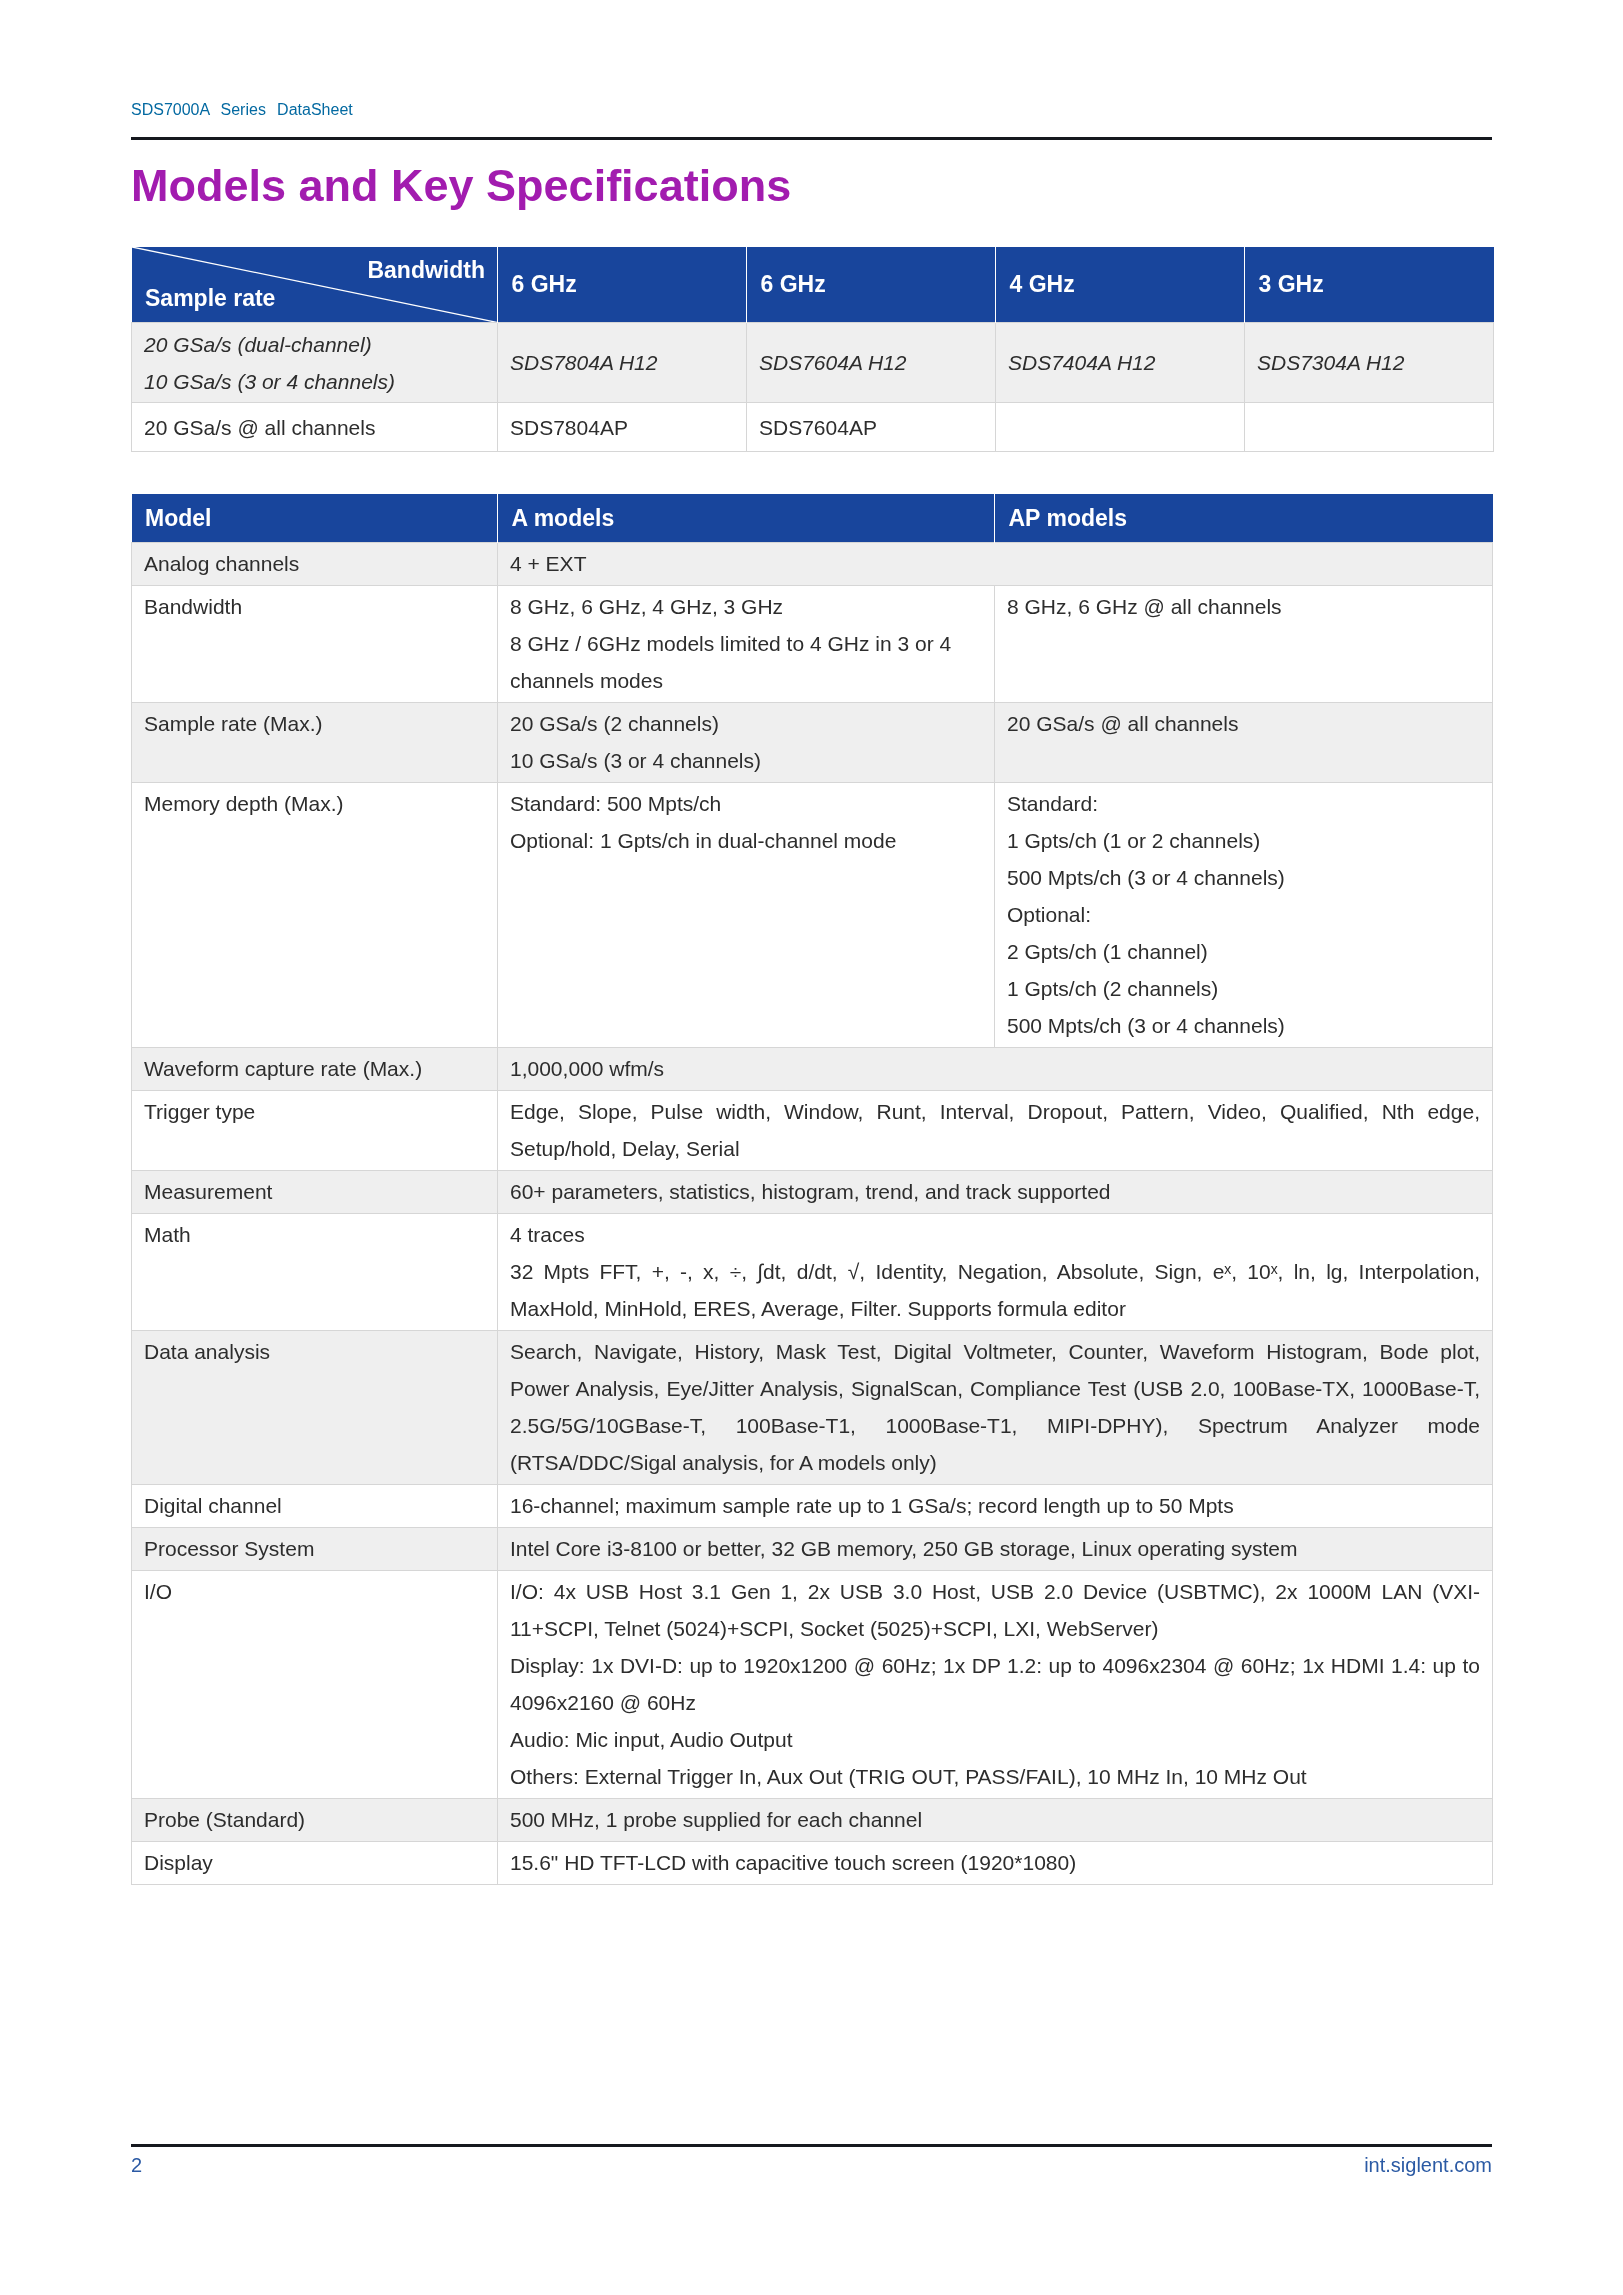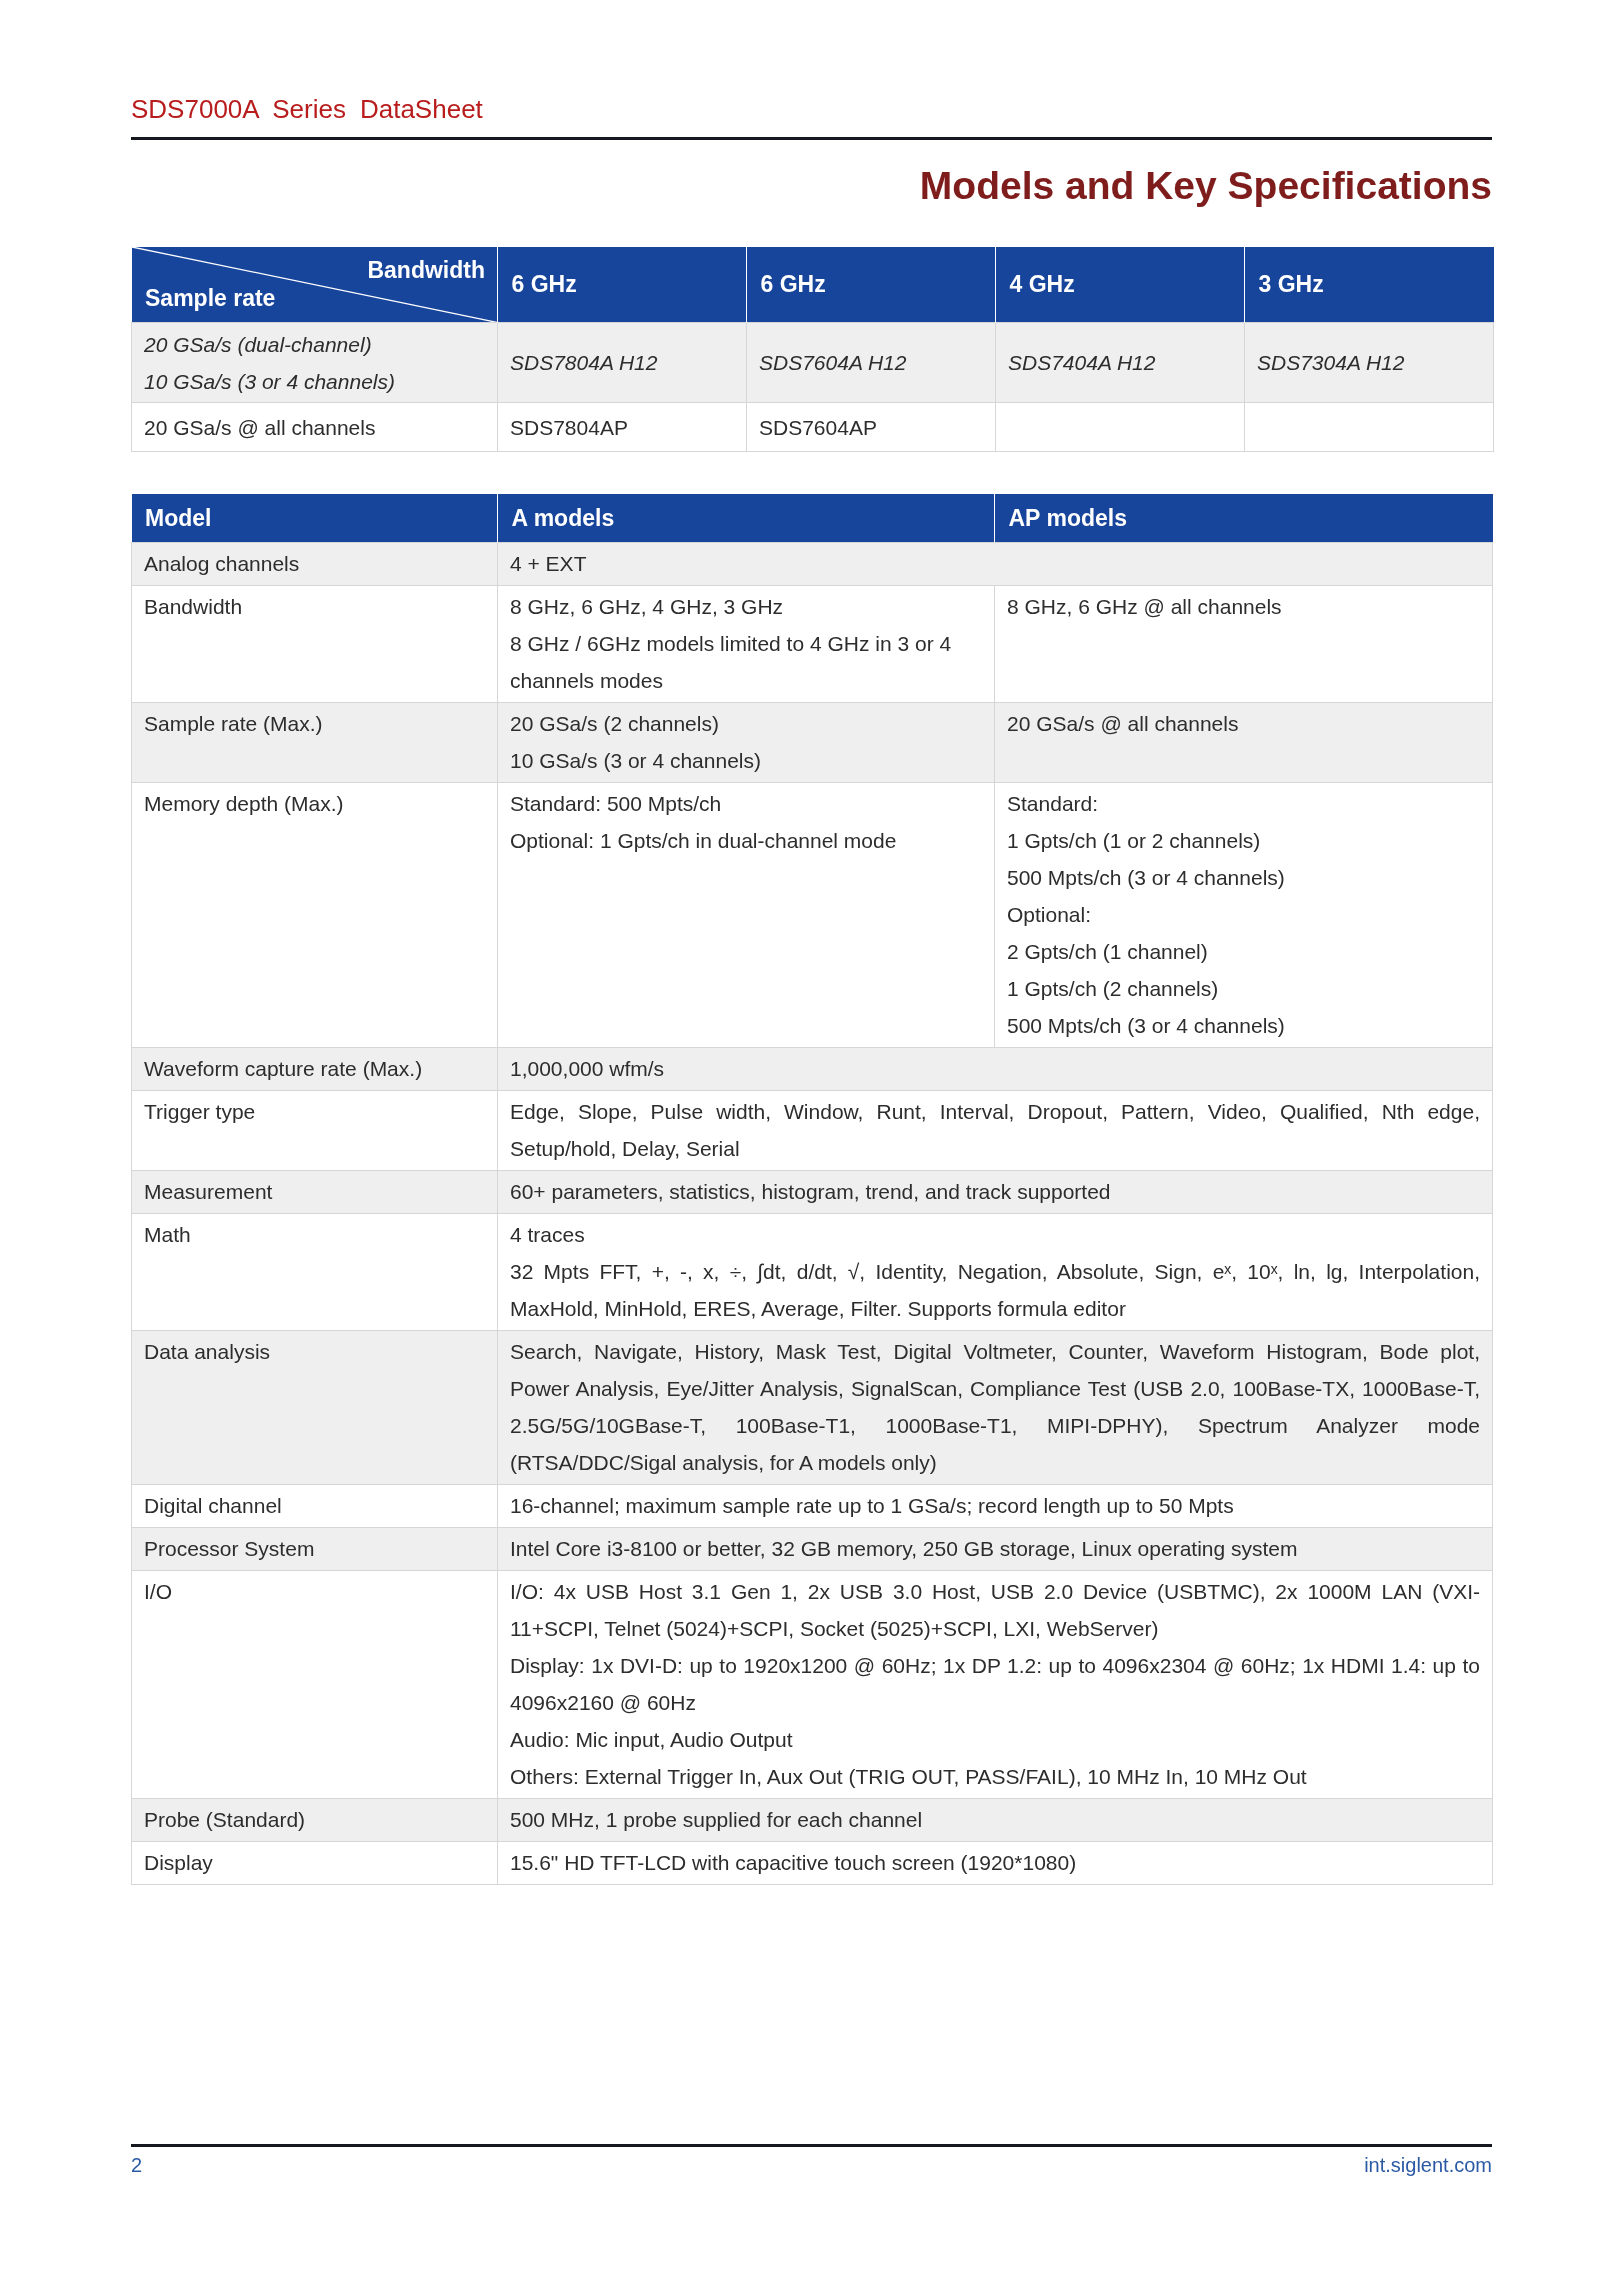--- a/index.html
+++ b/index.html
@@ -12,37 +12,36 @@
     overflow: hidden;
   }
   .content {
     position: absolute;
     left: 131px;
     top: 0;
     width: 1361px;
     padding-top: 96px;
   }
   .doc-header-title {
-    font-size: 26px;
+    font-size: 16px;
     line-height: 27px;
-    color: #b91c1c;
+    color: #0369a1;
     word-spacing: 6.8px;
   }
   .header-rule {
     margin-top: 13.5px;
     height: 3.4px;
     background: #15181e;
   }
   .section-title {
     margin-top: 24px;
-    font-size: 39px;
+    font-size: 45px;
     line-height: 44px;
     font-weight: 600;
-    color: #7f1d1d;
-    text-align: right;
+    color: #a21caf;
   }
   table {
     border-collapse: collapse;
     width: 1361px;
     table-layout: fixed;
   }
   .models-table { margin-top: 39px; }
   .spec-table   { margin-top: 42px; }
   th, td { border: 0.8px solid #d6d6d6; }
   thead th {

